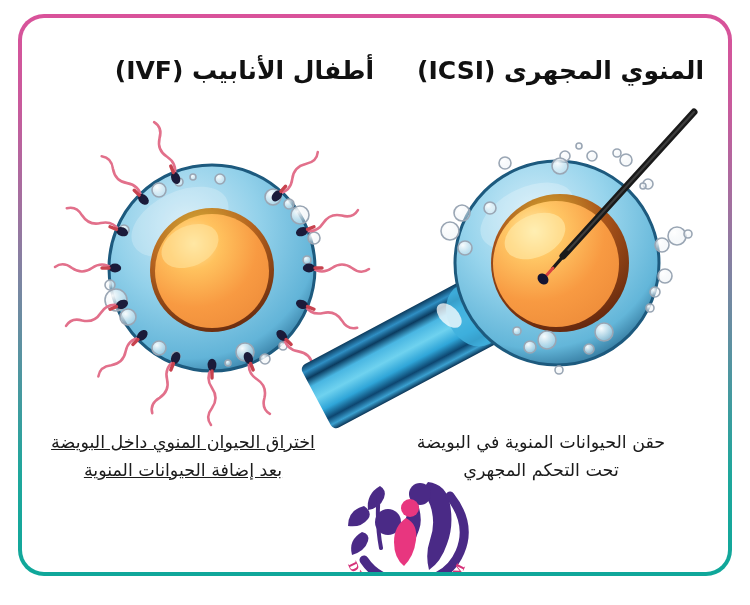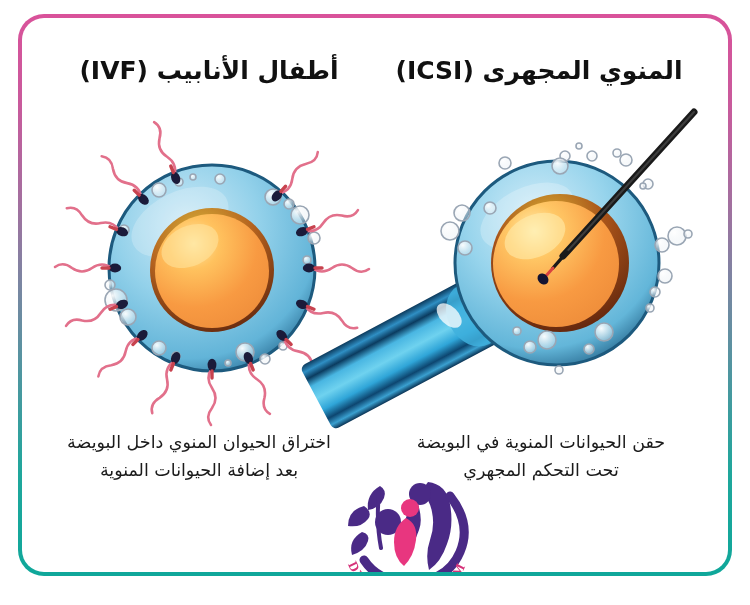--- a/index.html
+++ b/index.html
@@ -37,40 +37,40 @@
   }
 
   
   .panel-title{
     position:absolute;
     top:38px;
     font-size:25px;
     font-weight:bold;
     color:#111111;
     direction:rtl;
-    text-align:center;
+    text-align:right;
     letter-spacing:0px;
     white-space:nowrap;
   }
   #title-icsi{ left:352px; width:330px; }
   #title-ivf { left:22px;  width:330px; }
 
   
   .panel-caption{
     position:absolute;
     top:410px;
     font-size:17.5px;
     line-height:1.6;
     color:#1b1b1b;
     direction:rtl;
     text-align:center;
     white-space:pre-line;
   }
   #caption-icsi{ left:358px; width:322px; }
-  #caption-ivf { left:16px;  width:322px; }
+  #caption-ivf { left:0;  width:322px;text-decoration:underline; }
 
   
   .illus{position:absolute;}
   #illus-ivf { left:40px;  top:92px; width:300px; height:312px; }
   #illus-icsi{ left:345px; top:90px; width:345px; height:318px; }
 
   svg{display:block;overflow:visible;}
 
   
   #logo{

